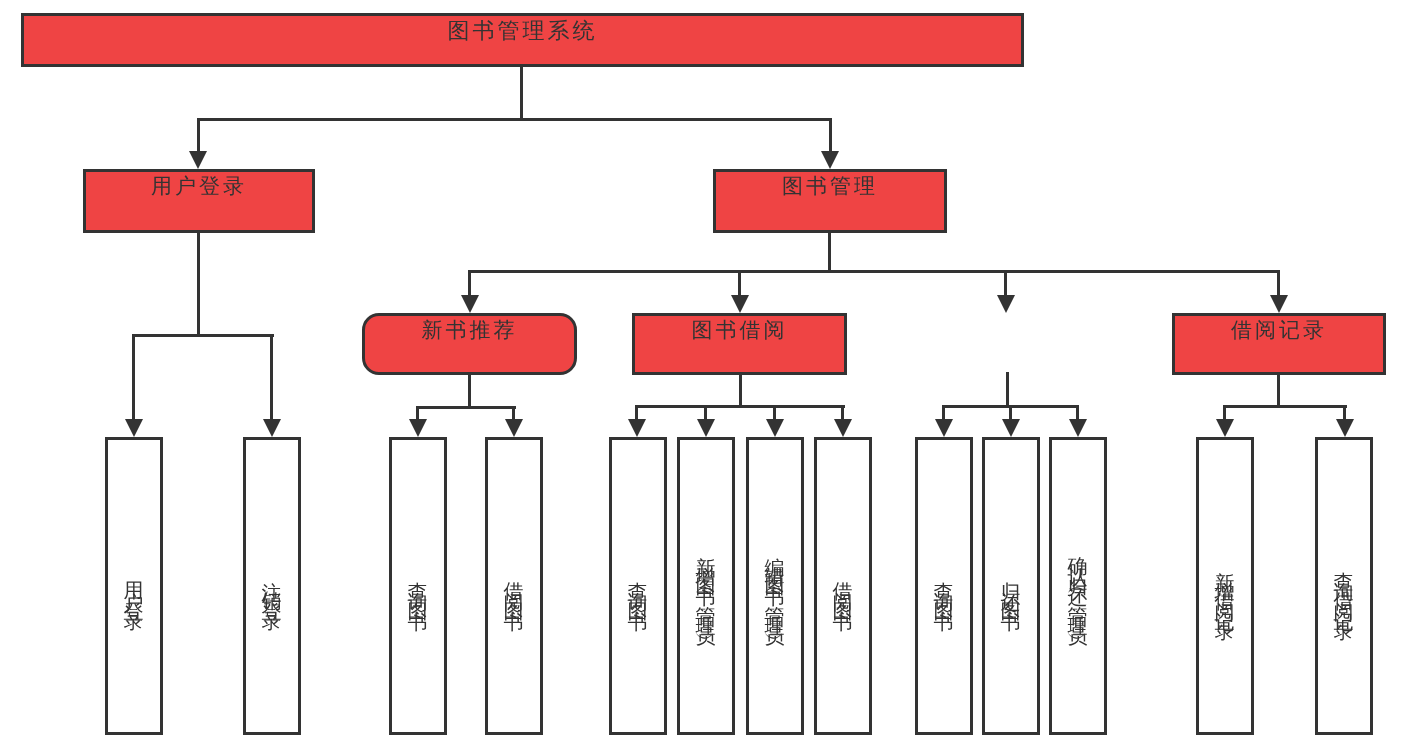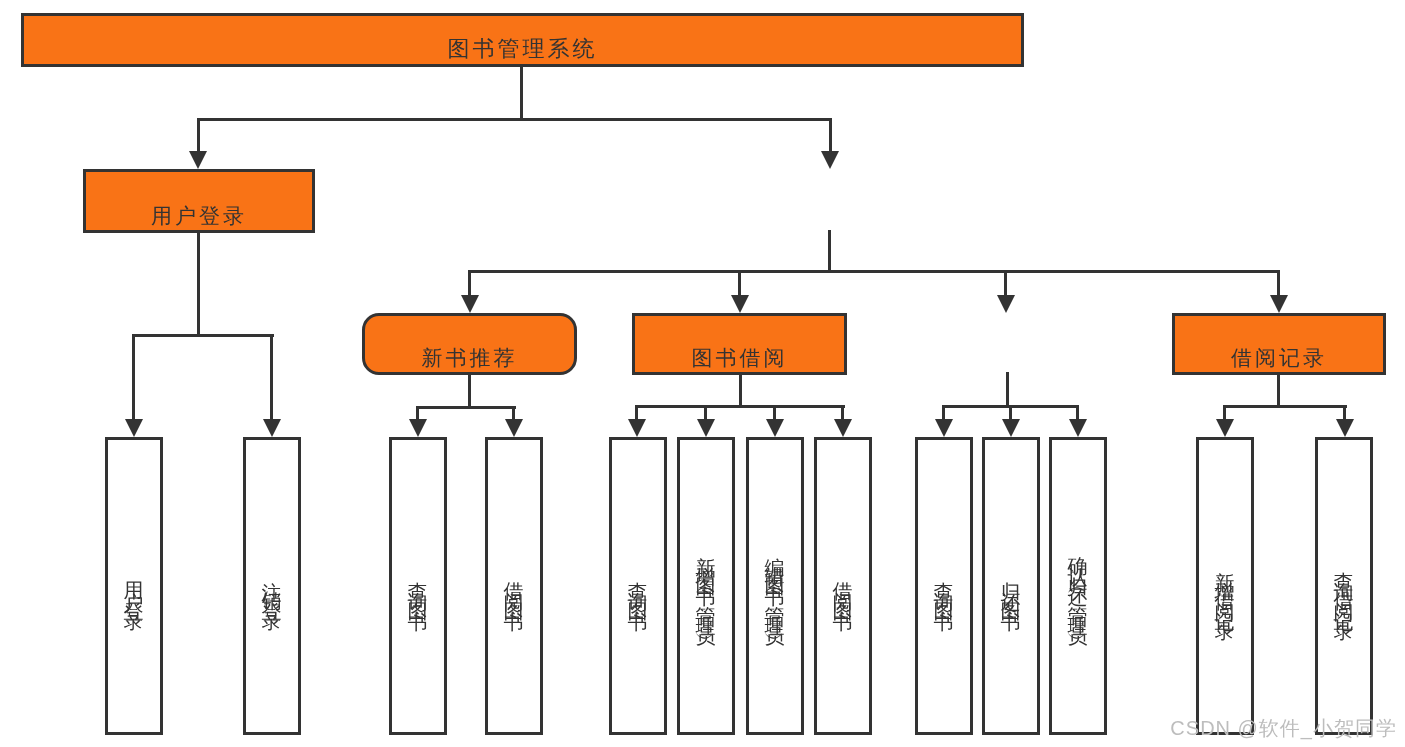--- a/index.html
+++ b/index.html
@@ -10,22 +10,22 @@
     --bg:#ffffff;
   }
   *{margin:0;padding:0;box-sizing:border-box;}
   html,body{background:var(--bg);}
   body{font-family:"Liberation Sans","DejaVu Sans",sans-serif;color:var(--text);}
   .canvas{
     position:relative;width:1405px;height:747px;background:var(--bg);overflow:hidden;
   }
   
   .box{
-    position:absolute;border:3px solid var(--border);background:#f97316;
-    display:flex;align-items:flex-end;justify-content:center;
+    position:absolute;border:3px solid var(--border);background:#ef4444;
+    display:flex;align-items:flex-start;justify-content:center;
     letter-spacing:3px;color:var(--text);
   }
   .box.root{font-size:22px;}
   .box.lvl{font-size:21px;}
   
   .vbox{
     position:absolute;border:3px solid var(--border);background:#fff;
     display:flex;align-items:center;justify-content:center;
     top:437px;width:58px;height:298px;
   }
@@ -51,20 +51,23 @@
 <body>
 
 <div class="canvas">
 
   <div class="box root" style="left:21px;top:13px;width:1003px;height:54px;">
     <span>图书管理系统</span>
   </div>
 
   <div class="box lvl" style="left:83px;top:169px;width:232px;height:64px;">
     <span>用户登录</span>
+  </div>
+  <div class="box lvl" style="left:713px;top:169px;width:234px;height:64px;">
+    <span>图书管理</span>
   </div>
 
   <div class="box lvl" style="left:362px;top:313px;width:215px;height:62px;border-radius:17px;">
     <span>新书推荐</span>
   </div>
   <div class="box lvl" style="left:632px;top:313px;width:215px;height:62px;">
     <span>图书借阅</span>
   </div>
   <div class="box lvl" style="left:1172px;top:313px;width:214px;height:62px;">
     <span>借阅记录</span>
@@ -166,15 +169,14 @@
   <div class="vline" style="left:1076px;top:405px;height:15px;"></div>
   <div class="arrowhead" style="left:1069px;top:419px;"></div>
 
   <div class="vline" style="left:1277px;top:372px;height:36px;"></div>
   <div class="hline" style="left:1224px;top:405px;width:123px;"></div>
   <div class="vline" style="left:1223px;top:405px;height:15px;"></div>
   <div class="arrowhead" style="left:1216px;top:419px;"></div>
   <div class="vline" style="left:1343px;top:405px;height:15px;"></div>
   <div class="arrowhead" style="left:1336px;top:419px;"></div>
 
-  <div class="watermark">CSDN @软件_小贺同学</div>
 
 </div>
 
 </body></html>

